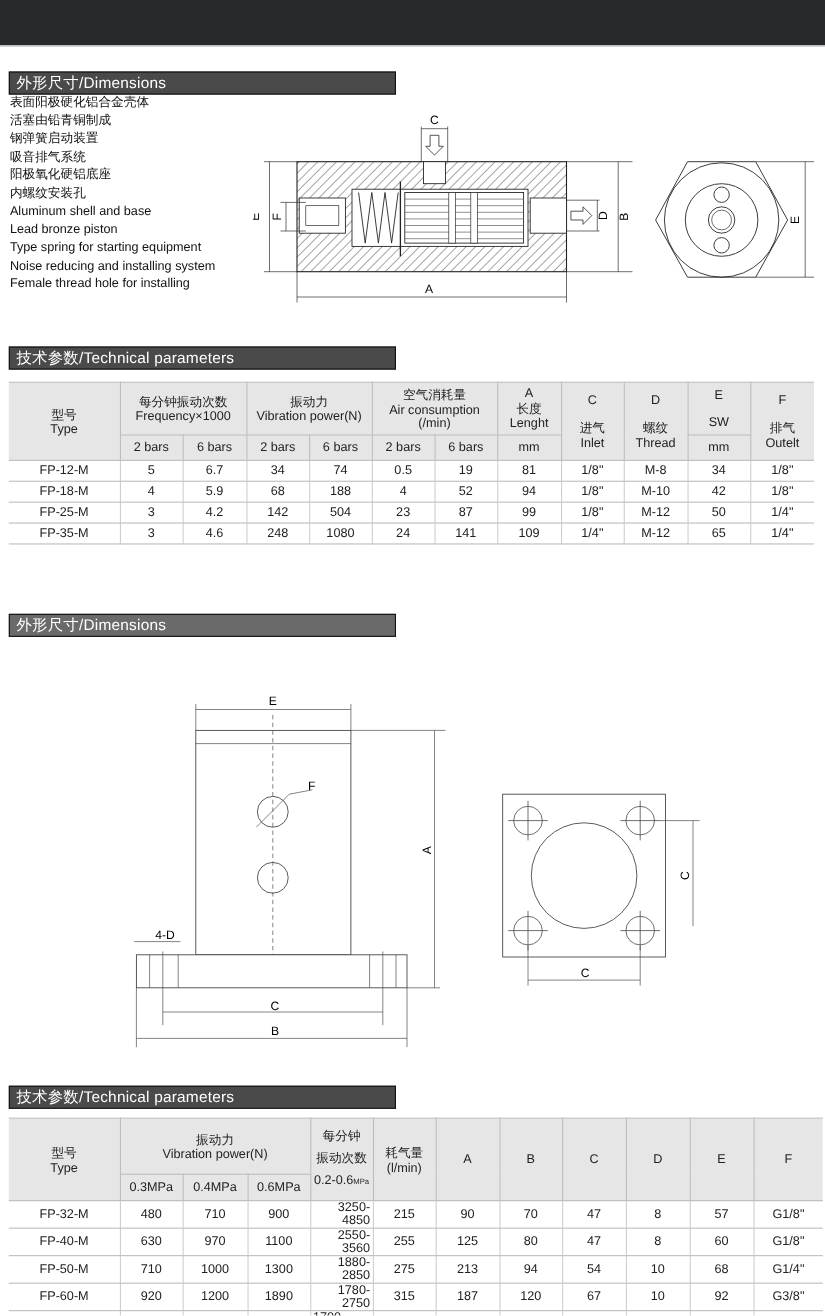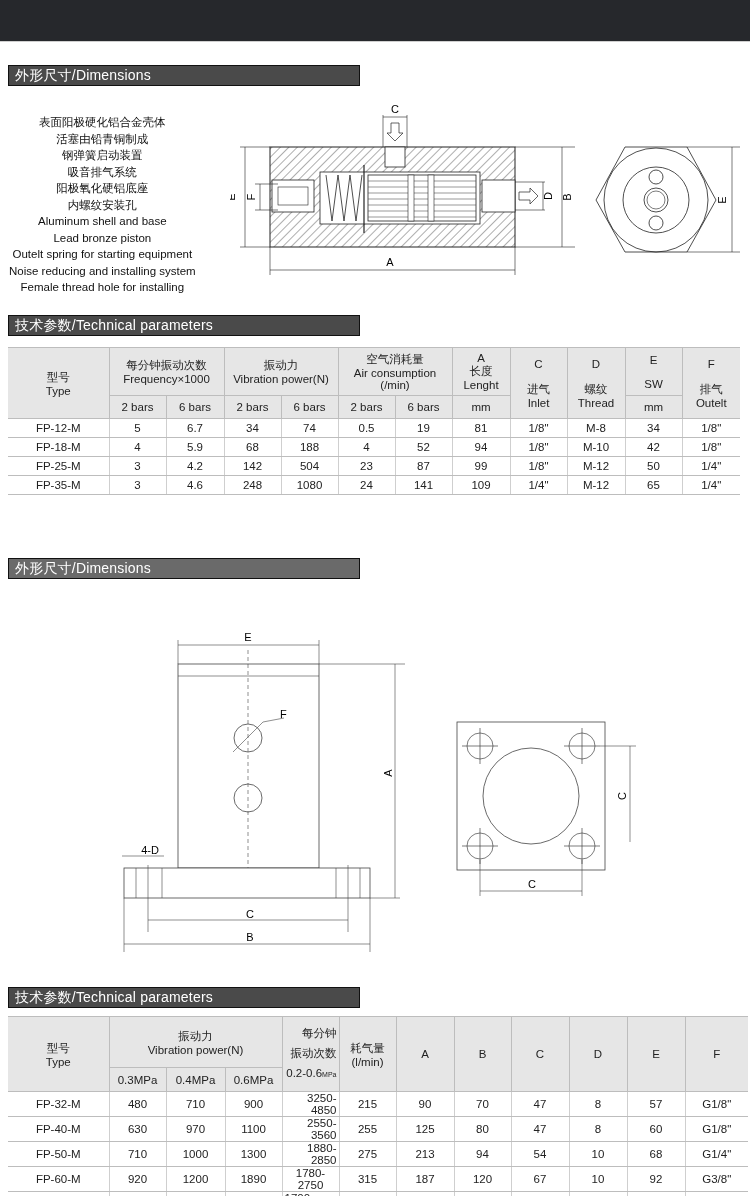--- a/index.html
+++ b/index.html
@@ -1,20 +1,20 @@
 <!DOCTYPE html>
 <html><head>
 <meta charset="utf-8">
 <style>
   * { box-sizing: border-box; margin: 0; padding: 0; }
   body { width: 750px; height: 1196px; background: #ffffff; font-family: "Liberation Sans", sans-serif; color: #222; position: relative; overflow: hidden; }
   .topbar { position: absolute; left: 0; top: 0; width: 750px; height: 42px; background: #26282c; border-bottom: 1px solid #cfcfcf; }
   .section-bar { position: absolute; left: 8px; width: 352px; height: 21px; background: #4a4a4a; border: 1px solid #111; color: #fff; font-size: 14px; line-height: 19px; padding-left: 6px; letter-spacing: 0.2px; }
   .section-bar.light { background: #6a6a6a; }
-  .features { position: absolute; left: 9px; top: 114px; font-size: 11.5px; line-height: 16.5px; color: #111; text-align: center; }
+  .features { position: absolute; left: 9px; top: 85px; font-size: 11.5px; line-height: 16.5px; color: #111; }
   .features div { white-space: nowrap; }
   svg text { font-family: "Liberation Sans", sans-serif; }
   table.spec { position: absolute; border-collapse: collapse; font-size: 11.5px; color: #222; }
   table.spec td { border: 1px solid #bdbdbd; text-align: center; vertical-align: middle; padding: 0 2px; }
   table.spec tr.hdr td { background: #e6e6e6; }
   table.spec td.nob-l { border-left: none; }
   table.spec td.nob-r { border-right: none; }
   table.spec tr.data td { height: 19px; border-left-color: #cfcfcf; border-right-color: #cfcfcf; }
   .sub { font-size: 7px; }
 </style>
@@ -27,21 +27,21 @@
 
 <div class="features">
   <div>表面阳极硬化铝合金壳体</div>
   <div>活塞由铅青铜制成</div>
   <div>钢弹簧启动装置</div>
   <div>吸音排气系统</div>
   <div>阳极氧化硬铝底座</div>
   <div>内螺纹安装孔</div>
   <div>Aluminum shell and base</div>
   <div>Lead bronze piston</div>
-  <div>Outelt spring for starting equipment</div>
+  <div>Type spring for starting equipment</div>
   <div>Noise reducing and installing system</div>
   <div>Female thread hole for installing</div>
 </div>
 
 <svg style="position:absolute;left:230px;top:95px;" width="350" height="190" viewBox="0 0 350 190">
   <defs>
     <pattern id="hatch" width="6" height="6" patternUnits="userSpaceOnUse" patternTransform="rotate(45)">
       <line x1="0" y1="0" x2="0" y2="6" stroke="#333" stroke-width="0.8"></line>
     </pattern>
   </defs>
@@ -301,21 +301,21 @@
       <col style="width:57px">
       <col style="width:58px">
       <col style="width:58px">
       <col style="width:58px">
       <col style="width:63px">
   </colgroup>
   <tbody>
       <tr class="hdr" style="height:51px;">
     <td rowspan="2" class="nob-l"><span>型号</span><br><span>Type</span></td>
     <td colspan="3"><span>振动力</span><br><span>Vibration power(N)</span></td>
-    <td rowspan="2" style="text-align:right;line-height:20px;"><span>每分钟</span><br><span>振动次数</span><br><span>0.2-0.6</span><span class="sub">MPa</span></td>
+    <td rowspan="2" style="text-align:center;line-height:20px;"><span>每分钟</span><br><span>振动次数</span><br><span>0.2-0.6</span><span class="sub">MPa</span></td>
     <td rowspan="2"><span>耗气量</span><br><span>(l/min)</span></td>
     <td rowspan="2">A</td>
     <td rowspan="2">B</td>
     <td rowspan="2">C</td>
     <td rowspan="2">D</td>
     <td rowspan="2">E</td>
     <td rowspan="2" class="nob-r">F</td>
   </tr>
   <tr class="hdr" style="height:24px;">
     <td>0.3MPa</td>
@@ -362,21 +362,21 @@
         <td>54</td>
         <td>10</td>
         <td>68</td>
         <td class="nob-r">G1/4"</td>
   </tr>
   <tr class="data" style="height:21px;margin-top:36px;">
     <td class="nob-l">FP-60-M</td>
         <td>920</td>
         <td>1200</td>
         <td>1890</td>
-        <td style="text-align:center">1780-2750</td>
+        <td style="text-align:right">1780-2750</td>
         <td>315</td>
         <td>187</td>
         <td>120</td>
         <td>67</td>
         <td>10</td>
         <td>92</td>
         <td class="nob-r">G3/8"</td>
   </tr>
   <tr class="data" style="height:21px;">
     <td class="nob-l">FP-80-M</td>

